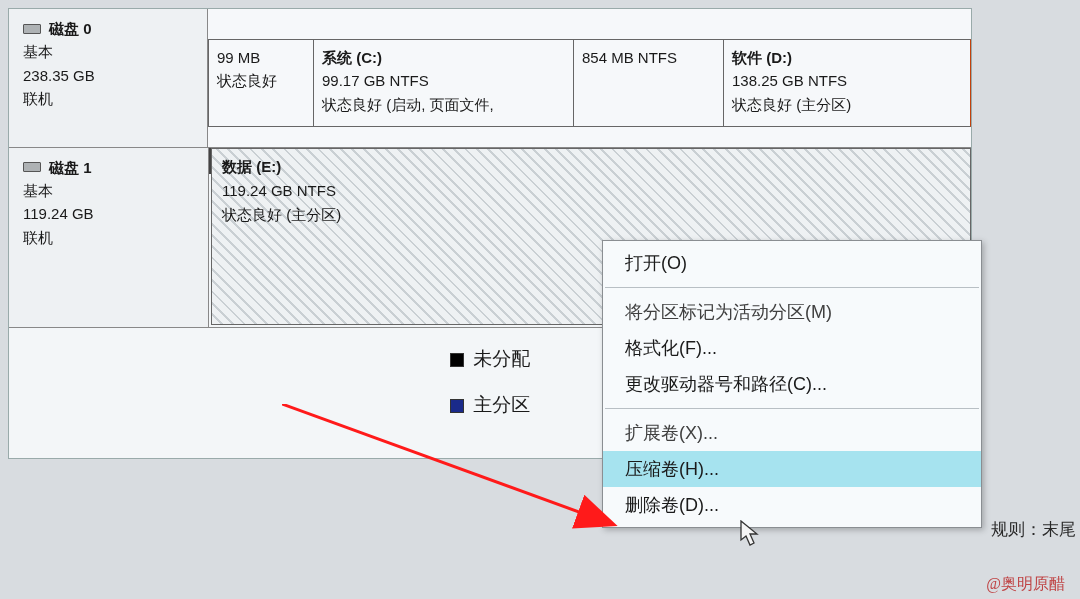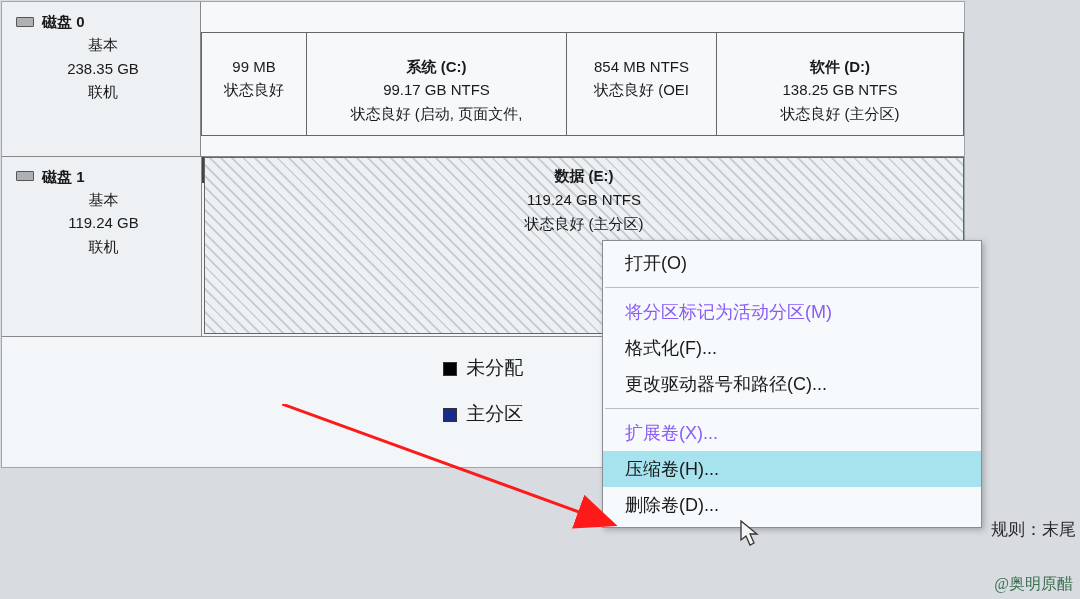--- a/index.html
+++ b/index.html
@@ -9,23 +9,22 @@
     background: #d8dce0;
     width: 1080px;
     height: 599px;
     overflow: hidden;
     position: relative;
     color: #1a1a1a;
   }
   .disk-mgmt {
     background: #f3f6f8;
     border: 1px solid #9aa;
-    margin: 1px;
+    margin: 8px;
     width: 964px;
-    text-align: center;
   }
   .disk-row {
     display: flex;
     border-bottom: 1px solid #888;
   }
   .disk-info {
     width: 200px;
     padding: 8px 10px 16px 14px;
     border-right: 1px solid #888;
     background: #eef1f3;
@@ -47,21 +46,21 @@
   .partitions {
     flex: 1;
     display: flex;
     padding: 30px 0 20px 0;
     background: #f6f8fa;
   }
   .part {
     border-left: 1px solid #666;
     border-top: 1px solid #666;
     border-bottom: 1px solid #666;
-    padding: 22px 8px 10px 8px;
+    padding: 6px 8px 10px 8px;
     line-height: 1.55;
     background: #f6f8fa;
     overflow: hidden;
     white-space: nowrap;
   }
   .part:last-child { border-right: 1px solid #c2410c; }
   .part .pname { font-weight: bold; }
   .disk1-parts {
     flex: 1;
     display: flex;
@@ -112,21 +111,21 @@
     border: 1px solid #8a8e92;
     box-shadow: 2px 2px 6px rgba(0,0,0,.25);
     padding: 4px 0;
     font-size: 18px;
   }
   .mi {
     padding: 6px 22px;
     white-space: nowrap;
     cursor: default;
   }
-  .mi.disabled { color: #8b5cf6; }
+  .mi.disabled { color: #404040; }
   .mi.hover { background: #a6e3ef; }
   .sep { height: 1px; background: #b8bfc4; margin: 6px 2px; }
 
   .arrow {
     position: absolute;
     left: 282px; top: 404px;
     pointer-events: none;
   }
   .cursor {
     position: absolute;
@@ -135,23 +134,23 @@
   }
   .right-text {
     position: absolute;
     right: 4px; top: 518px;
     font-size: 17px;
     color: #2a2a2a;
     font-family: "KaiTi","SimSun",serif;
   }
   .watermark {
     position: absolute;
-    right: 7px; bottom: 4px;
+    right: 15px; bottom: 4px;
     font-size: 16px;
-    color: #14532d;
+    color: #b91c1c;
     opacity: .8;
     font-family: "KaiTi","SimSun",serif;
   }
 </style>
 </head>
 <body>
 
 <div class="disk-mgmt">
 
   <div class="disk-row">
@@ -171,21 +170,20 @@
         <div>状态良好</div>
       </div>
       <div class="part" style="width:260px">
         <div class="pname">系统  (C:)</div>
         <div>99.17 GB NTFS</div>
         <div>状态良好 (启动, 页面文件,</div>
       </div>
       <div class="part" style="width:150px">
         <div class="pname"></div>
         <div>854 MB NTFS</div>
-        <div>状态良好 (OEI</div>
       </div>
       <div class="part" style="width:248px">
         <div class="pname">软件  (D:)</div>
         <div>138.25 GB NTFS</div>
         <div>状态良好 (主分区)</div>
       </div>
     </div>
   </div>
 
   <div class="disk-row" style="height:180px">

